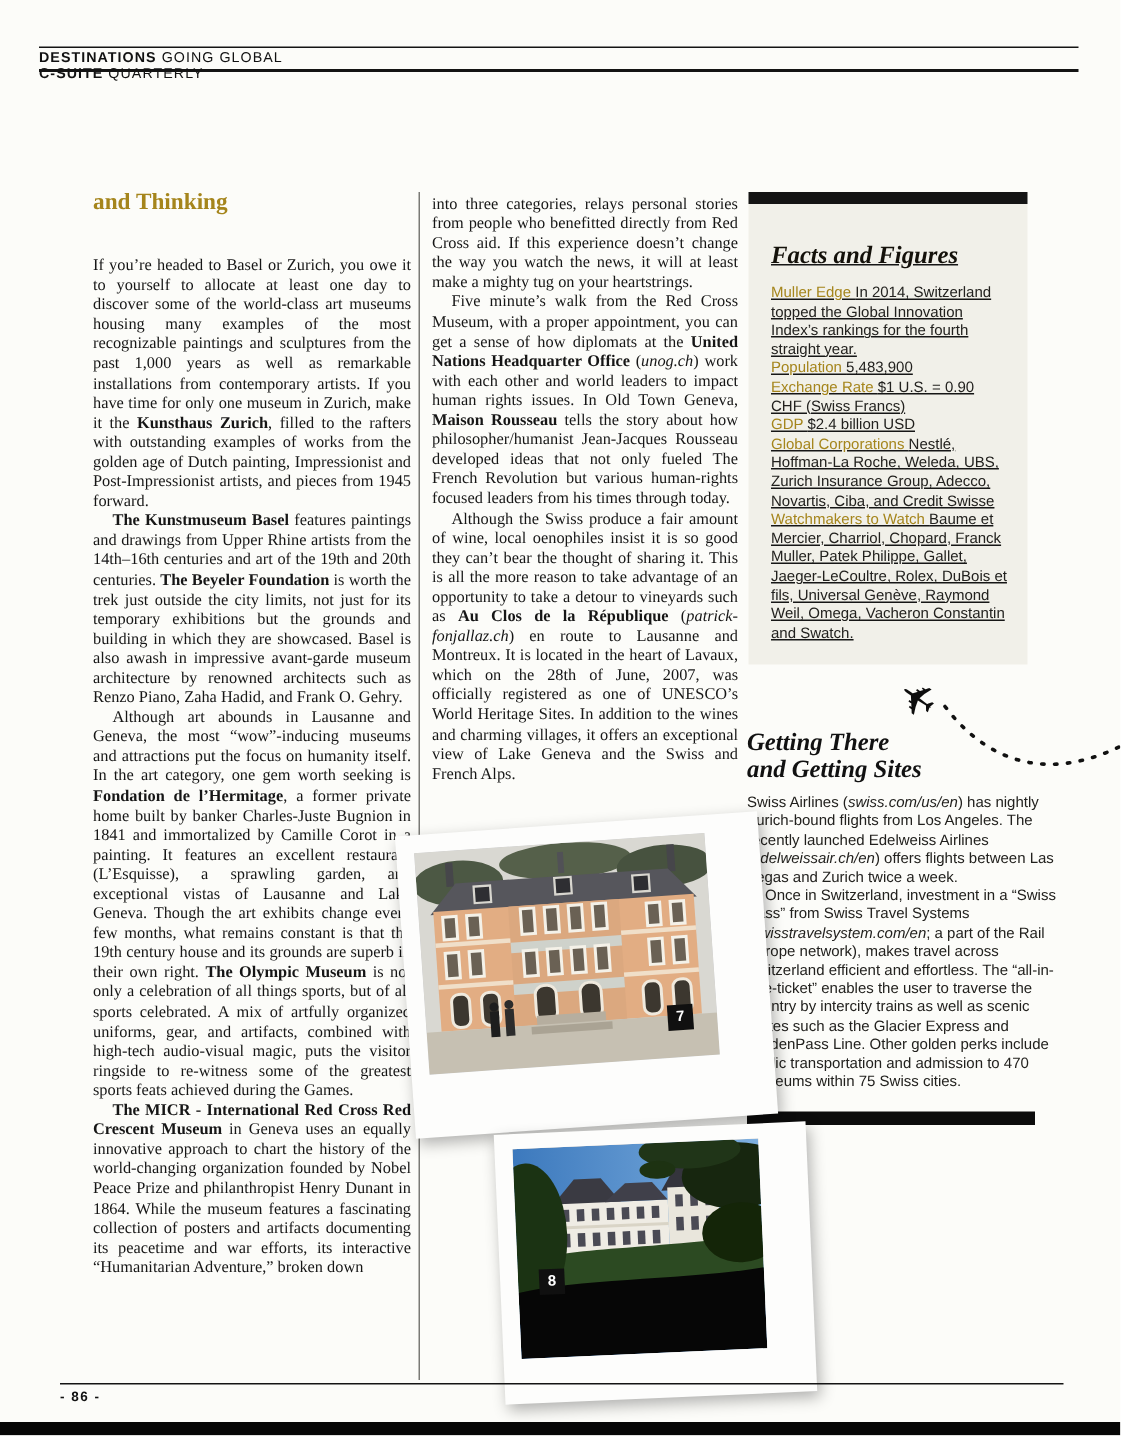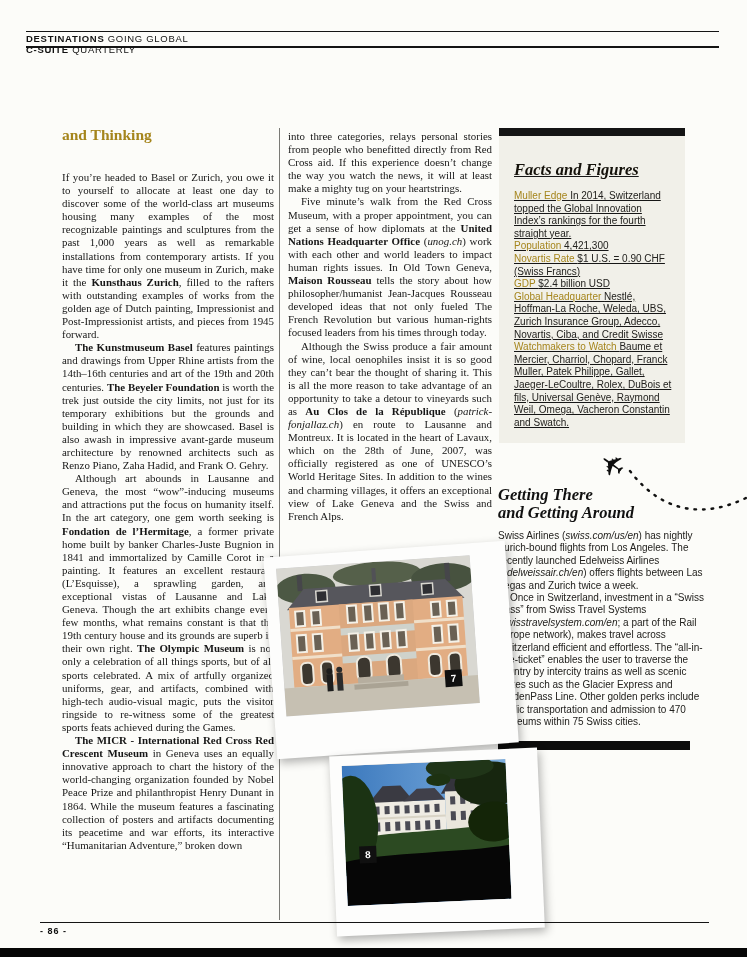--- a/index.html
+++ b/index.html
@@ -86,40 +86,40 @@
       <p class="para ind"><span>Five minute’s walk from the Red Cross Museum, with a proper appointment, you can get a sense of how diplomats at the </span><span class="b">United Nations Headquarter Office</span><span> (</span><span class="i">unog.ch</span><span>) work with each other and world leaders to impact human rights issues.  In Old Town Geneva, </span><span class="b">Maison Rousseau</span><span> tells the story about how philosopher/humanist Jean-Jacques Rousseau developed ideas that not only fueled The French Revolution but various human-rights focused leaders from his times through today.</span></p>
       <p class="para ind"><span>Although the Swiss produce a fair amount of wine, local oenophiles insist it is so good they can’t bear the thought of sharing it. This is all the more reason to take advantage of an opportunity to take a detour to vineyards such as </span><span class="b">Au Clos de la République</span><span> (</span><span class="i">patrick-fonjallaz.ch</span><span>) en route to Lausanne and Montreux. It is located in the heart of Lavaux, which on the 28th of June, 2007, was officially registered as one of UNESCO’s World Heritage Sites. In addition to the wines and charming villages, it offers an exceptional view of Lake Geneva and the Swiss and French Alps.</span></p>
     </div>
 
   <div class="facts">
     <div class="facts-topbar"></div>
     <div class="facts-box">
       <p class="facts-title">Facts and Figures</p>
       <div>
           <div class="fact"><span class="f-label">Muller Edge </span><span>In 2014, Switzerland topped the Global Innovation Index’s rankings for the fourth straight year.</span></div>
-          <div class="fact"><span class="f-label">Population </span><span>4,421,300</span></div>
-          <div class="fact"><span class="f-label">Novartis Rate </span><span>$1 U.S. = 0.90 CHF (Swiss Francs)</span></div>
+          <div class="fact"><span class="f-label">Population </span><span>5,483,900</span></div>
+          <div class="fact"><span class="f-label">Exchange Rate </span><span>$1 U.S. = 0.90 CHF (Swiss Francs)</span></div>
           <div class="fact"><span class="f-label">GDP </span><span>$2.4 billion USD</span></div>
-          <div class="fact"><span class="f-label">Global Headquarter </span><span>Nestlé, Hoffman-La Roche, Weleda, UBS, Zurich Insurance Group, Adecco, Novartis, Ciba, and Credit Swisse</span></div>
+          <div class="fact"><span class="f-label">Global Corporations </span><span>Nestlé, Hoffman-La Roche, Weleda, UBS, Zurich Insurance Group, Adecco, Novartis, Ciba, and Credit Swisse</span></div>
           <div class="fact"><span class="f-label">Watchmakers to Watch </span><span>Baume et Mercier, Charriol, Chopard, Franck Muller, Patek Philippe, Gallet, Jaeger-LeCoultre, Rolex, DuBois et fils, Universal Genève, Raymond Weil, Omega, Vacheron Constantin and Swatch.</span></div>
         </div>
     </div>
   </div>
 
   <div class="plane-wrap">
     <span class="plane">✈</span>
     <svg class="trail" width="126" height="72" viewBox="0 0 126 72">
       <path d="M8,18 C40,60 82,66 126,44" fill="none" stroke="#111" stroke-width="2.4" stroke-linecap="round" stroke-dasharray="1.6 7"></path>
     </svg>
   </div>
 
   <div class="getting">
     <p class="getting-title">
       <span>Getting There</span><br>
-      <span>and Getting Around</span>
+      <span>and Getting Sites</span>
     </p>
     <div>
         <p class="para"><span>Swiss Airlines (</span><span class="i">swiss.com/us/en</span><span>) has nightly Zurich-bound flights from Los Angeles. The recently launched Edelweiss Airlines (</span><span class="i">edelweissair.ch/en</span><span>) offers flights between Las Vegas and Zurich twice a week.</span></p>
         <p class="para ind"><span>Once in Switzerland, investment in a “Swiss Pass” from Swiss Travel Systems (</span><span class="i">swisstravelsystem.com/en</span><span>; a part of the Rail Europe network), makes travel across Switzerland efficient and effortless. The “all-in-one-ticket” enables the user to traverse the country by intercity trains as well as scenic routes such as the Glacier Express and GoldenPass Line. Other golden perks include public transportation and admission to 470 museums within 75 Swiss cities.</span></p>
       </div>
     <div class="end-bar"></div>
   </div>
 
   <div class="polaroid pol7">
     <div class="pic">

